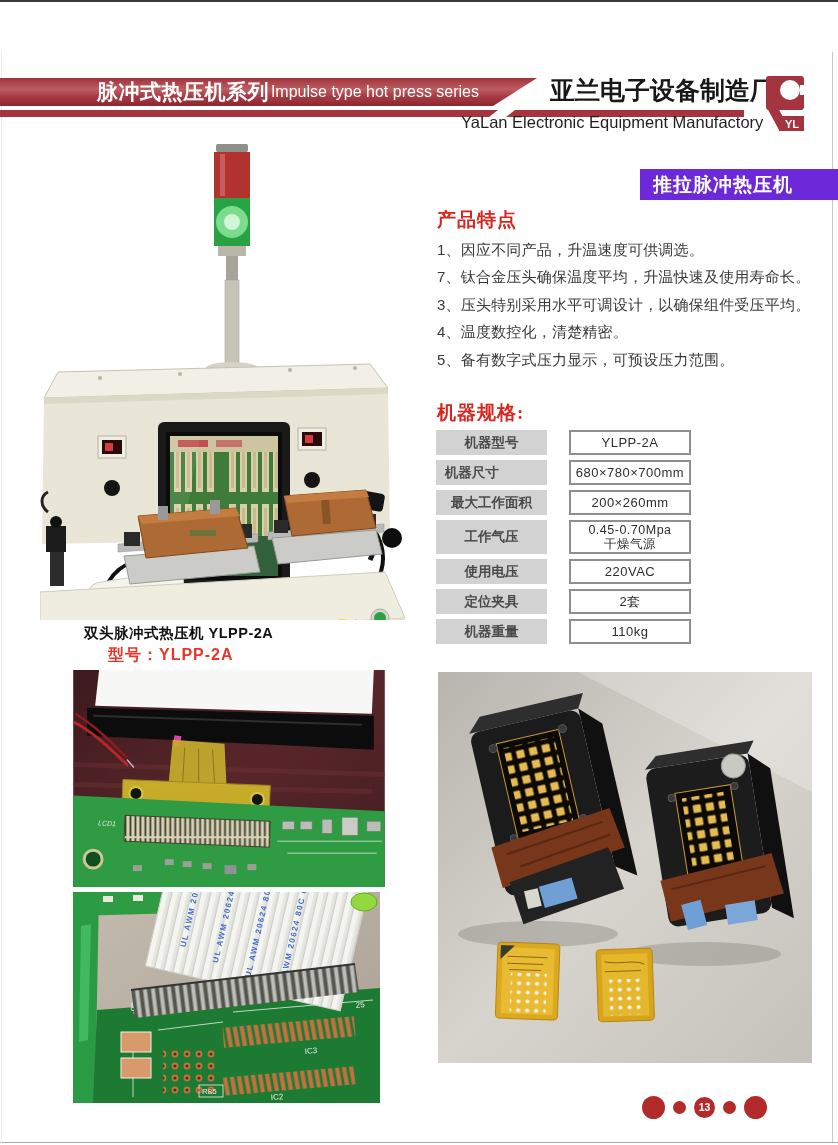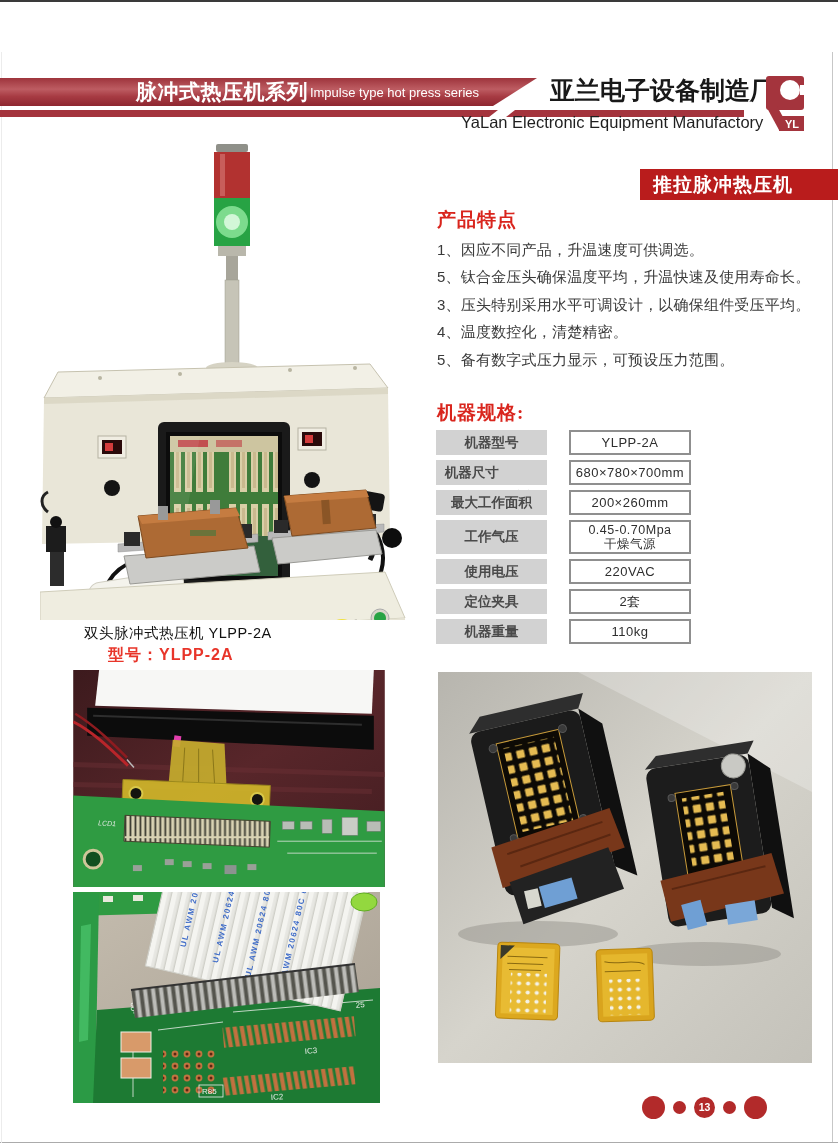--- a/index.html
+++ b/index.html
@@ -12,50 +12,50 @@
   .right-edge{left:832px;top:52px;width:1px;height:1091px;background:#c7c7c7;}
   .bottom-edge{left:0;top:1142px;width:838px;height:1px;background:#ababab;}
   .left-edge{left:1px;top:52px;width:1px;height:1091px;background:#ececec;}
 
   
   .banner{left:0;top:78px;width:537px;height:28px;
     background:linear-gradient(180deg,#9e343c 0%,#bd5c62 40%,#a73b43 66%,#8e2730 100%);
     clip-path:polygon(0 0,100% 0,calc(100% - 44px) 100%,0 100%);
     display:flex;align-items:center;justify-content:flex-end;padding-right:58px;box-sizing:border-box;}
   .banner-cn{color:#fff;font-size:21px;font-weight:bold;letter-spacing:.5px;white-space:nowrap;}
-  .banner-en{color:#fff;font-size:13px;margin-left:2px;white-space:nowrap;}
+  .banner-en{color:#fff;font-size:16px;margin-left:2px;white-space:nowrap;}
   .stripe-left{left:0;top:110px;width:498px;height:7px;background:#a4343d;
     clip-path:polygon(0 0,100% 0,calc(100% - 9px) 100%,0 100%);}
   .stripe-right{left:506px;top:110px;width:238px;height:7px;background:#a4343d;
     clip-path:polygon(9px 0,100% 0,100% 100%,0 100%);}
   .company-cn{left:550px;top:74px;width:230px;font-size:25px;font-weight:bold;color:#181818;letter-spacing:0;white-space:nowrap;}
   .company-en{left:461px;top:113px;width:305px;font-size:16.5px;color:#1f1f1f;white-space:nowrap;}
 
   
-  .cat-label{left:640px;top:169px;width:198px;height:31px;background:#b91c1c;color:#fff;
+  .cat-label{left:640px;top:169px;width:198px;height:31px;background:#6d28d9;color:#fff;
     font-size:19px;font-weight:bold;letter-spacing:1px;display:flex;align-items:center;padding-left:13px;box-sizing:border-box;white-space:nowrap;}
   .sec-title{font-size:19px;font-weight:bold;color:#d9251d;letter-spacing:1px;white-space:nowrap;font-family:Liberation Serif, serif;}
   .features-title{left:437px;top:207px;}
   .specs-title{left:437px;top:400px;}
   .features{left:437px;top:236px;width:390px;}
   .feature-line{font-size:15px;color:#3a3a3a;line-height:27.4px;letter-spacing:.2px;white-space:nowrap;}
 
   
   .spec-table{left:436px;top:430px;display:flex;flex-direction:column;gap:5px;}
   .spec-row{display:flex;gap:22px;}
   .spec-label{width:111px;height:25px;background:#d2d2d2;color:#4a4a4a;font-weight:bold;font-size:13.5px;
     display:flex;align-items:center;justify-content:center;white-space:nowrap;}
   .spec-label .note{font-size:10.5px;font-weight:bold;margin-left:1px;margin-top:46px;}
   .spec-value{width:118px;height:21px;border:2px solid #8f8f8f;background:#fff;color:#2e2e2e;font-size:13px;
     letter-spacing:.5px;display:flex;flex-direction:column;align-items:center;justify-content:center;white-space:nowrap;text-align:right;}
   .spec-row.tall .spec-label{height:34px;}
   .spec-row.tall .spec-value{height:30px;font-size:12.5px;line-height:14px;}
 
   
-  .machine-caption{left:84px;top:624px;font-size:14.5px;font-weight:normal;color:#111;letter-spacing:.5px;white-space:nowrap;}
+  .machine-caption{left:84px;top:624px;font-size:14.5px;font-weight:bold;color:#111;letter-spacing:.5px;white-space:nowrap;}
   .model-label{left:108px;top:645px;font-size:16px;font-weight:bold;color:#e8352a;letter-spacing:1px;white-space:nowrap;}
 
   
   .footer-dots{left:642px;top:1094px;width:145px;height:26px;display:flex;align-items:center;gap:8px;}
   .dot{background:#b22a2a;border-radius:50%;flex:0 0 auto;}
   .dot-lg{width:23px;height:23px;}
   .dot-sm{width:13px;height:13px;}
   .dot-num{width:21px;height:21px;display:flex;align-items:center;justify-content:center;
     color:#fff;font-size:10.5px;font-weight:bold;}
 
@@ -91,21 +91,21 @@
     <text x="28" y="52" text-anchor="middle" font-size="11" font-weight="bold" fill="#ffffff">YL</text>
   </svg>
 
   <div class="abs cat-label">
     <span>推拉脉冲热压机</span>
   </div>
 
   <div class="abs sec-title features-title">产品特点</div>
   <div class="abs features">
     <div class="feature-line">1、因应不同产品，升温速度可供调选。</div>
-    <div class="feature-line">5、钛合金压头确保温度平均，升温快速及使用寿命长。</div>
+    <div class="feature-line">7、钛合金压头确保温度平均，升温快速及使用寿命长。</div>
     <div class="feature-line">3、压头特别采用水平可调设计，以确保组件受压平均。</div>
     <div class="feature-line">4、温度数控化，清楚精密。</div>
     <div class="feature-line">5、备有数字式压力显示，可预设压力范围。</div>
   </div>
 
   <div class="abs sec-title specs-title">机器规格:</div>
   <div class="abs spec-table">
     <div class="spec-row">
       <div class="spec-label">机器型号</div>
       <div class="spec-value">YLPP-2A</div>

